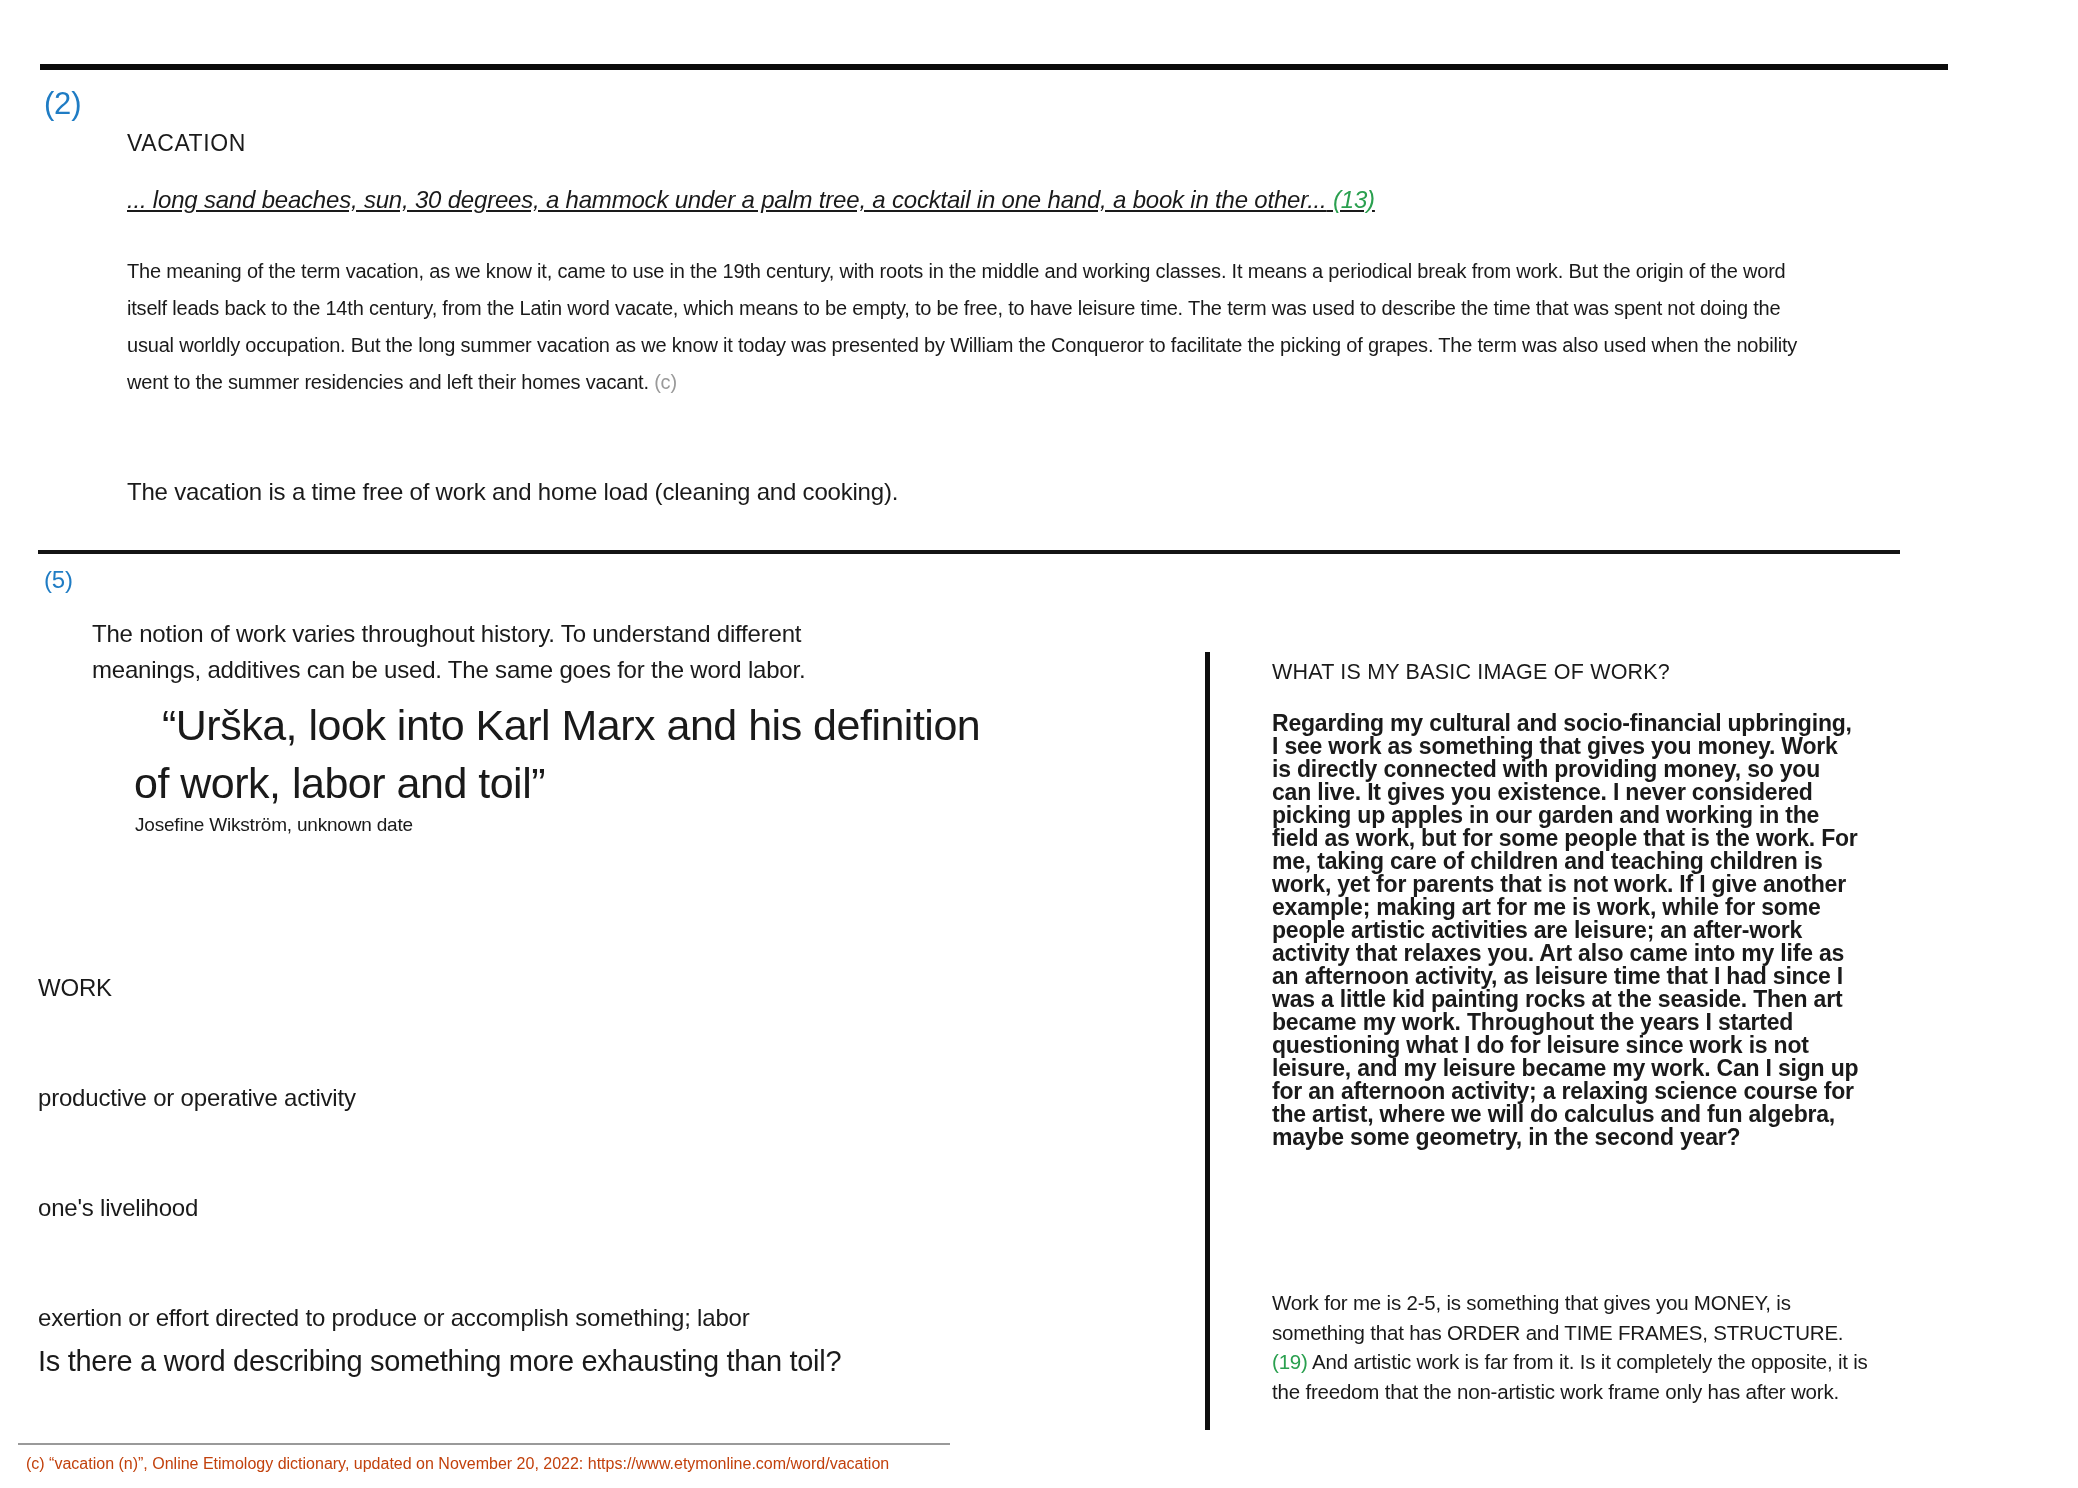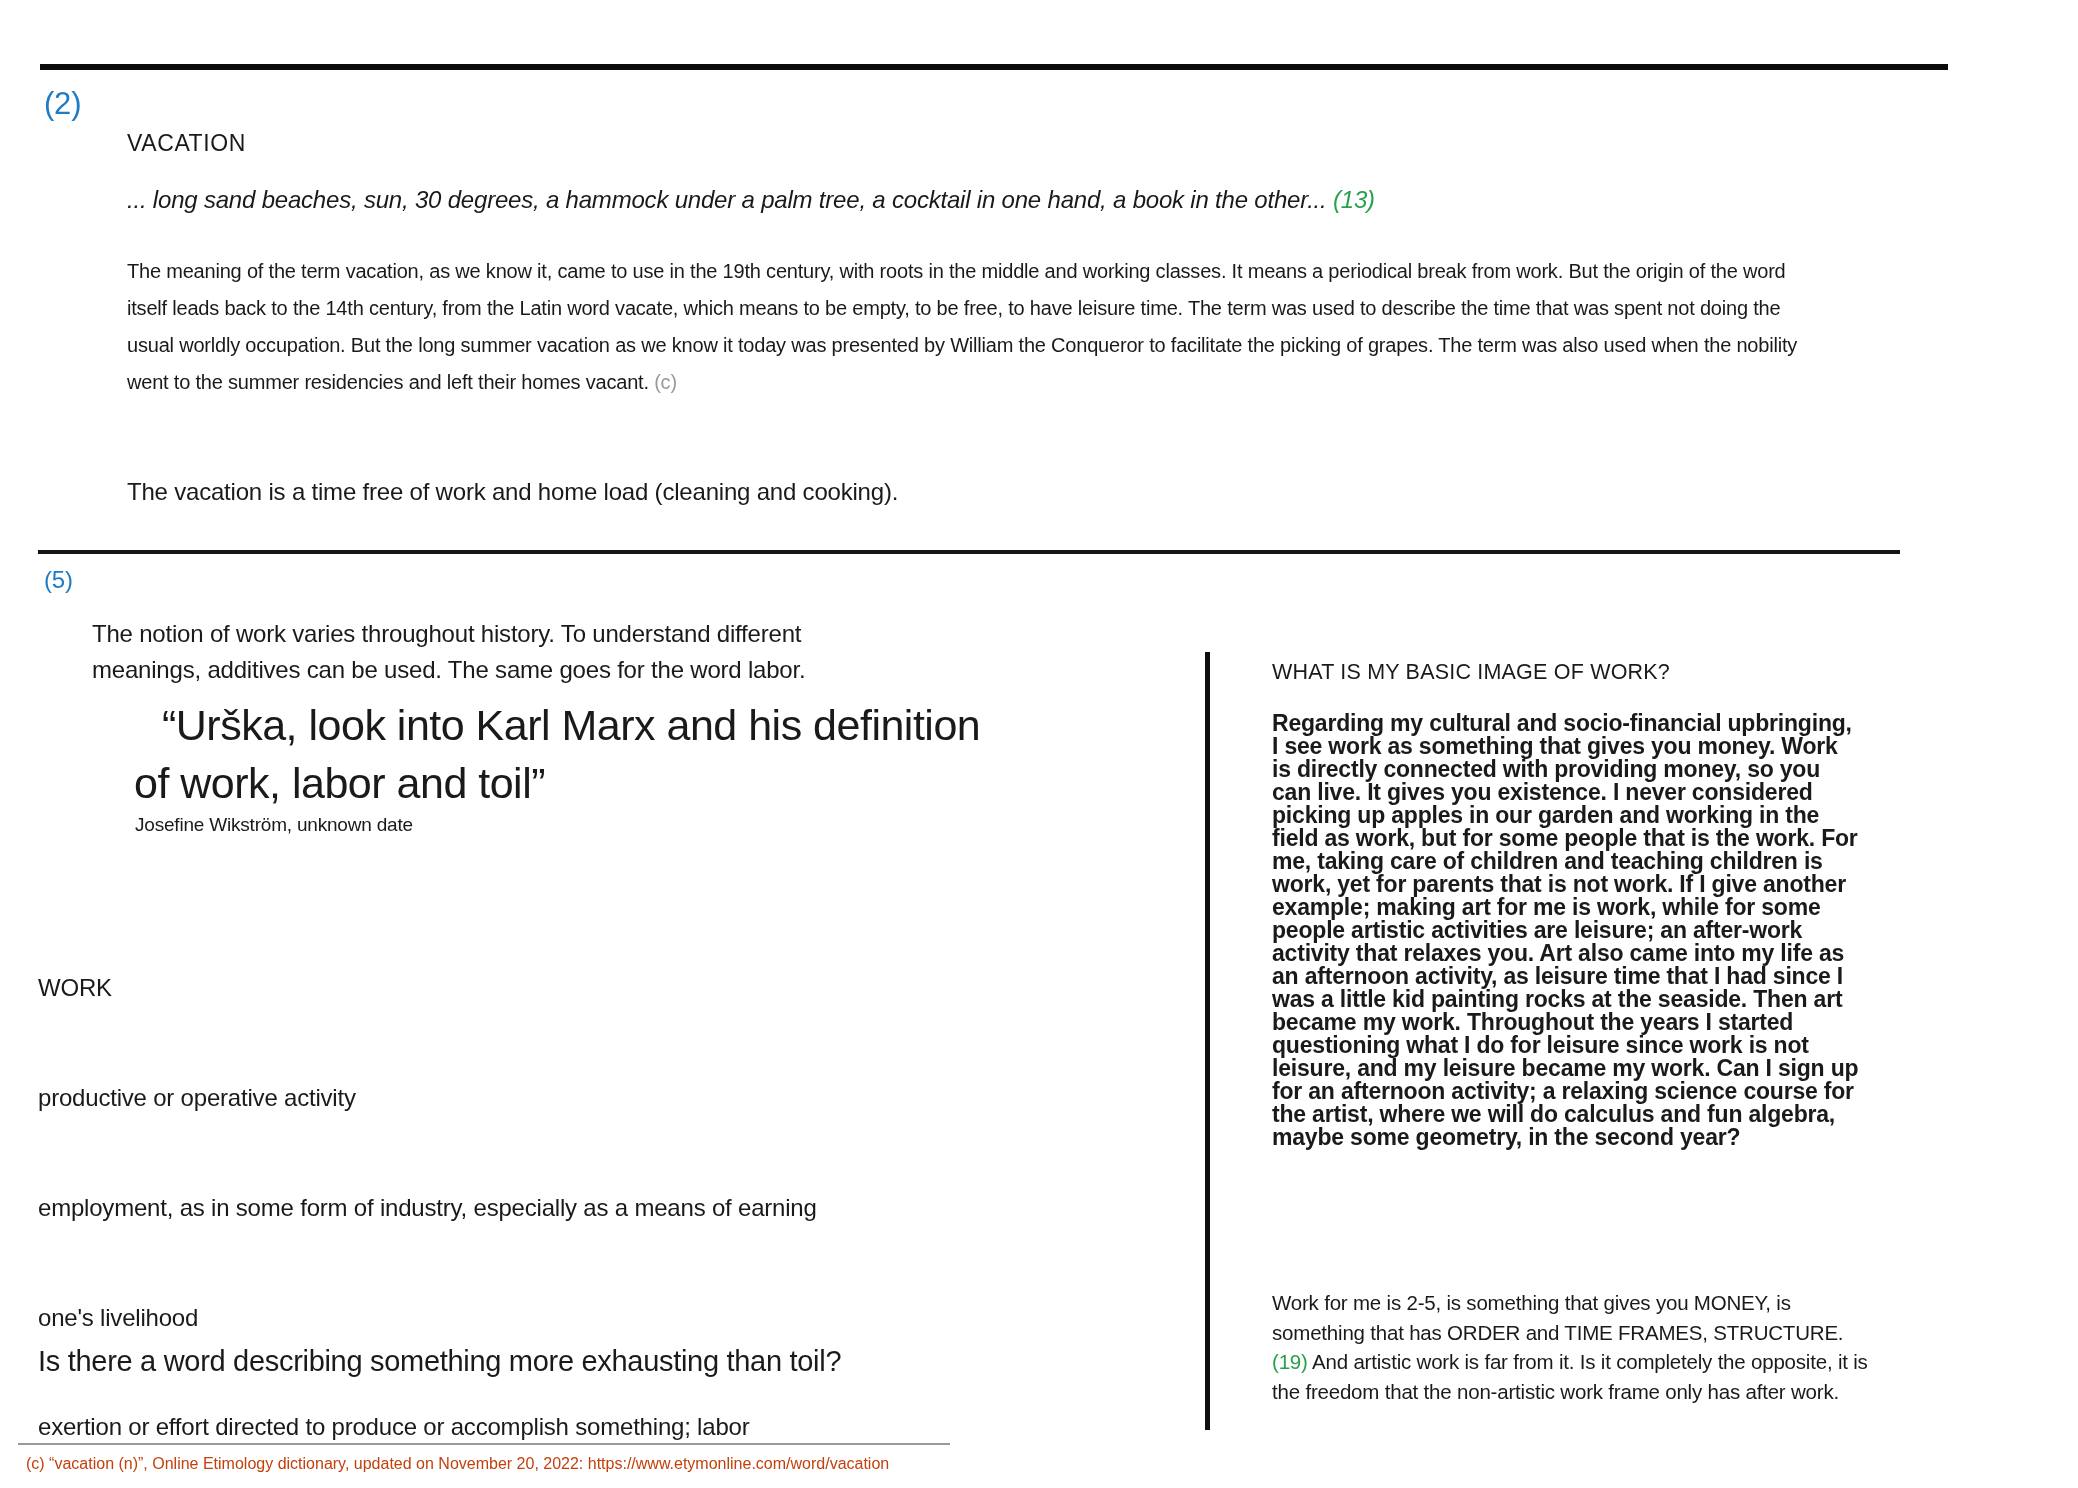--- a/index.html
+++ b/index.html
@@ -22,21 +22,21 @@
 
   .ref-blue  { color: #1f7cc4; }
   .ref-green { color: #2aa04f; }
   .ref-gray  { color: #9a9a9a; }
 
   .ref-top { left: 44px; top: 86px;  font-size: 31px; }
   .ref-mid { left: 44px; top: 566px; font-size: 24px; }
 
   .heading-vacation { left: 127px; top: 110px; font-size: 23px; letter-spacing: 0.6px; margin-top: 20px; }
 
-  .teaser { left: 127px; top: 186px; font-size: 24px; font-style: italic; }
+  .teaser { left: 127px; top: 186px; font-size: 24px; font-style: italic; text-decoration: underline; }
 
   .vacation-body {
     left: 127px; top: 253px; width: 1680px;
     font-size: 20px; line-height: 37px;
   }
   .vacation-note { left: 127px; top: 478px; font-size: 24px; }
 
   .work-intro { left: 92px; top: 616px; font-size: 24px; line-height: 36px; }
 
   .quote { left: 134px; top: 696px; font-size: 43px; line-height: 58px; letter-spacing: -0.5px; }
@@ -93,21 +93,20 @@
   <div class="abs quote">
     <div class="q1">“Urška, look into Karl Marx and his definition</div>
     <div>of work, labor and toil”</div>
   </div>
 
   <div class="abs attribution">Josefine Wikström, unknown date</div>
 
   <div class="abs definitions">
     <div>WORK</div>
     <div>productive or operative activity</div>
-    <div>employment, as in some form of industry, especially as a means of earning</div>
     <div>one's livelihood</div>
     <div>exertion or effort directed to produce or accomplish something; labor</div>
     
     
     
     
     
     
     
   </div>

